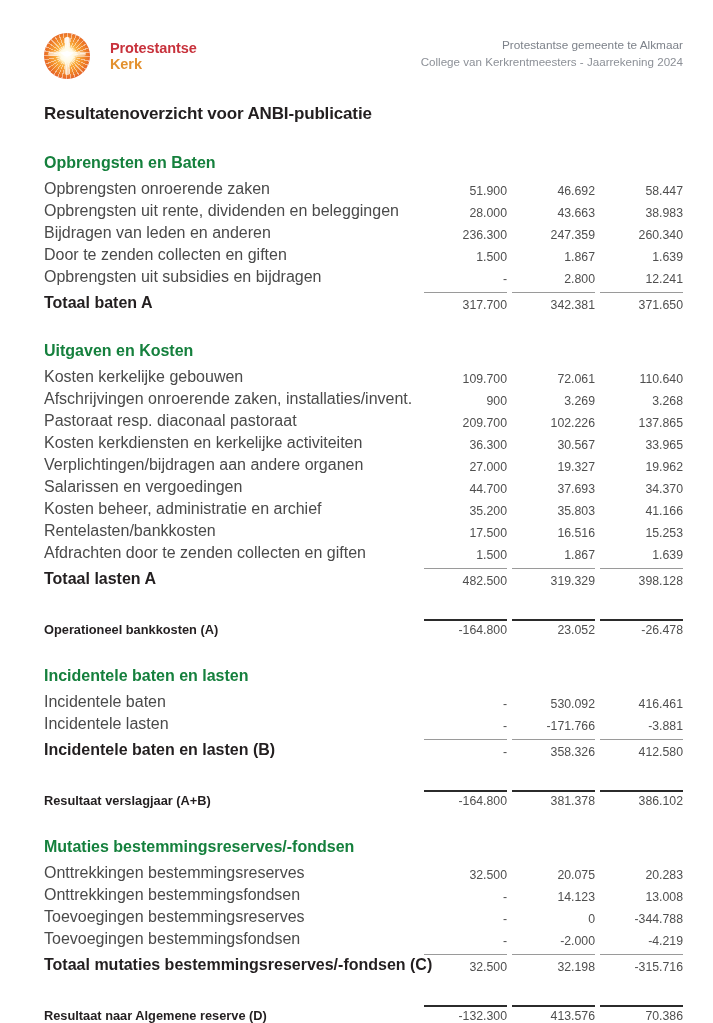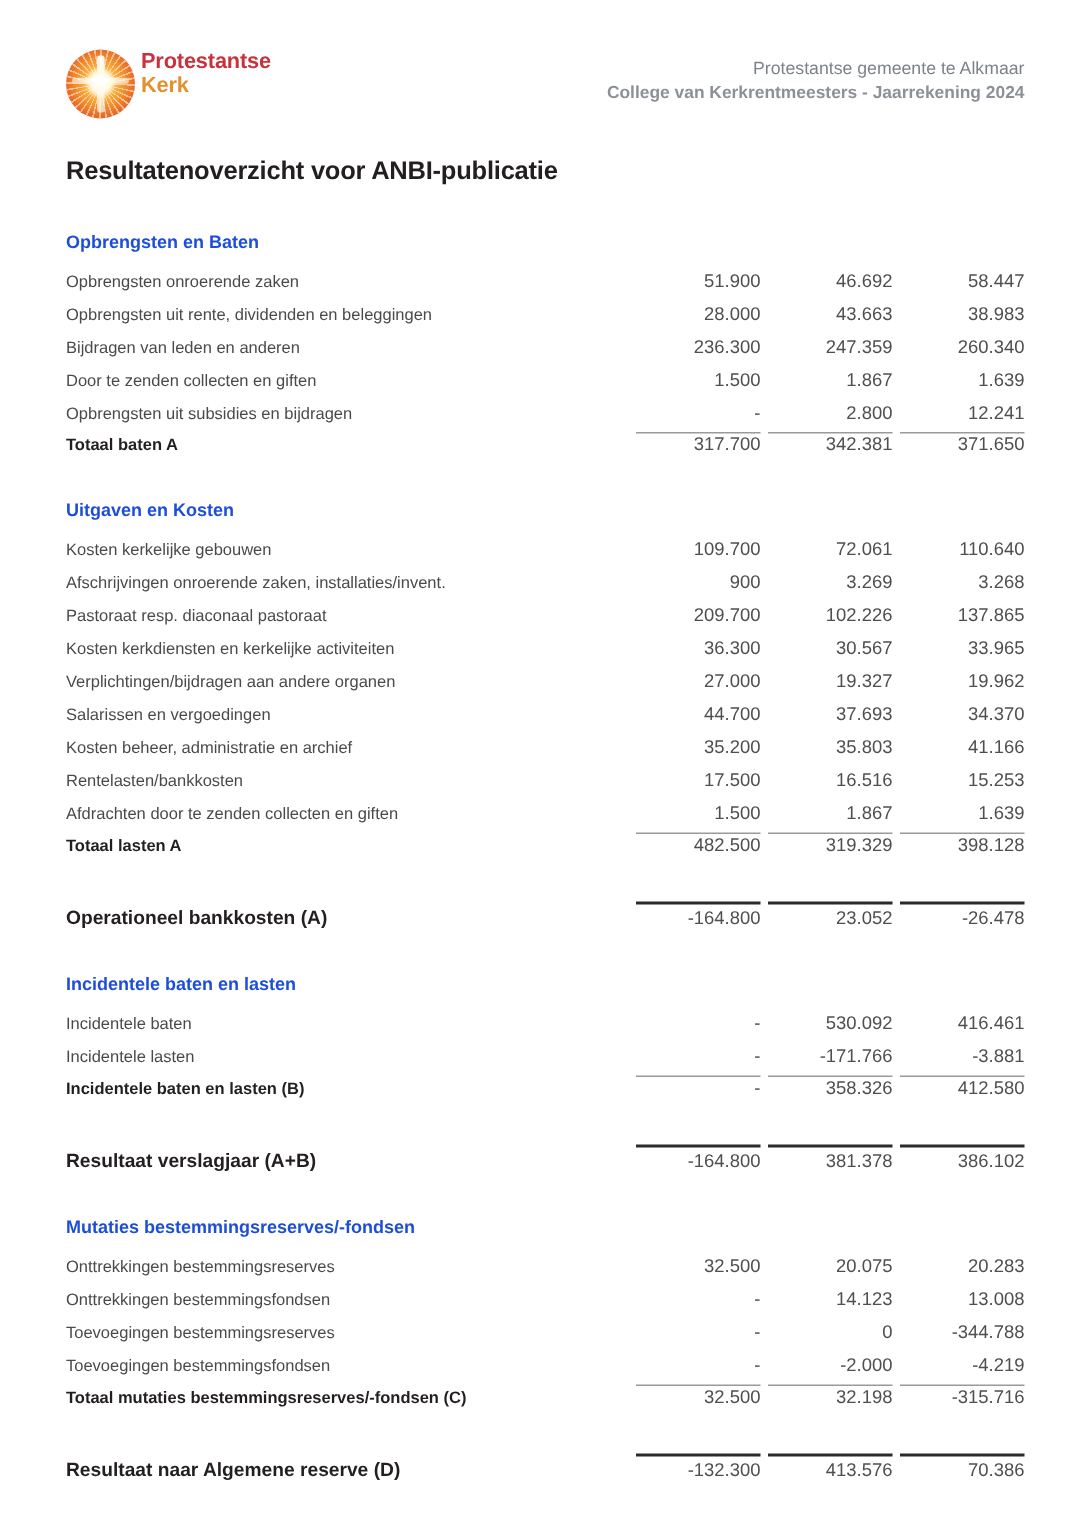--- a/index.html
+++ b/index.html
@@ -27,22 +27,22 @@
 
   
   .header {
     display: flex;
     align-items: flex-start;
     justify-content: space-between;
     height: 56px;
   }
   .brand {
     display: flex;
-    align-items: flex-start;
-    gap: 4px;
+    align-items: center;
+    gap: 20px;
     margin-top: 3px;
   }
   .logo-mark {
     position: relative;
     width: 46px;
     height: 46px;
     border-radius: 50%;
     overflow: hidden;
     flex: 0 0 auto;
     background: radial-gradient(circle at 50% 48%,
@@ -105,21 +105,21 @@
     line-height: 1.42;
   }
   .org-name {
     font-size: 11.8px;
     font-weight: 400;
     color: #7d828a;
     display: block;
   }
   .org-sub {
     font-size: 11.6px;
-    font-weight: 700;
+    font-weight: 400;
     color: #8c9097;
     display: block;
   }
 
   
   .doc-title {
     font-size: 17px;
     font-weight: 700;
     color: #231f20;
     margin: 18px 0 13px 0;
@@ -143,41 +143,41 @@
 
   .num {
     text-align: right;
     font-size: 12.3px;
     color: #4f4f4f;
     padding-right: 1px;
     white-space: nowrap;
     font-variant-numeric: tabular-nums;
   }
   .label {
-    font-size: 11px;
+    font-size: 16px;
     color: #4a4a4a;
     white-space: nowrap;
     padding-right: 6px;
   }
 
   tr.colhead th {
     font-size: 12.3px;
     font-weight: 700;
     color: #6f7279;
     text-align: right;
     line-height: 1.25;
     padding-bottom: 3px;
     white-space: nowrap;
   }
   tr.colhead th .y { display: block; }
 
   tr.section td {
-    font-size: 12px;
+    font-size: 16px;
     font-weight: 700;
-    color: #1d4ed8;
+    color: #15803d;
     padding-top: 14px;
     padding-bottom: 4px;
   }
 
   tr.item td { height: 22px; }
 
   tr.total td.label,
   tr.total td.num {
     font-weight: 700;
     color: #231f20;

